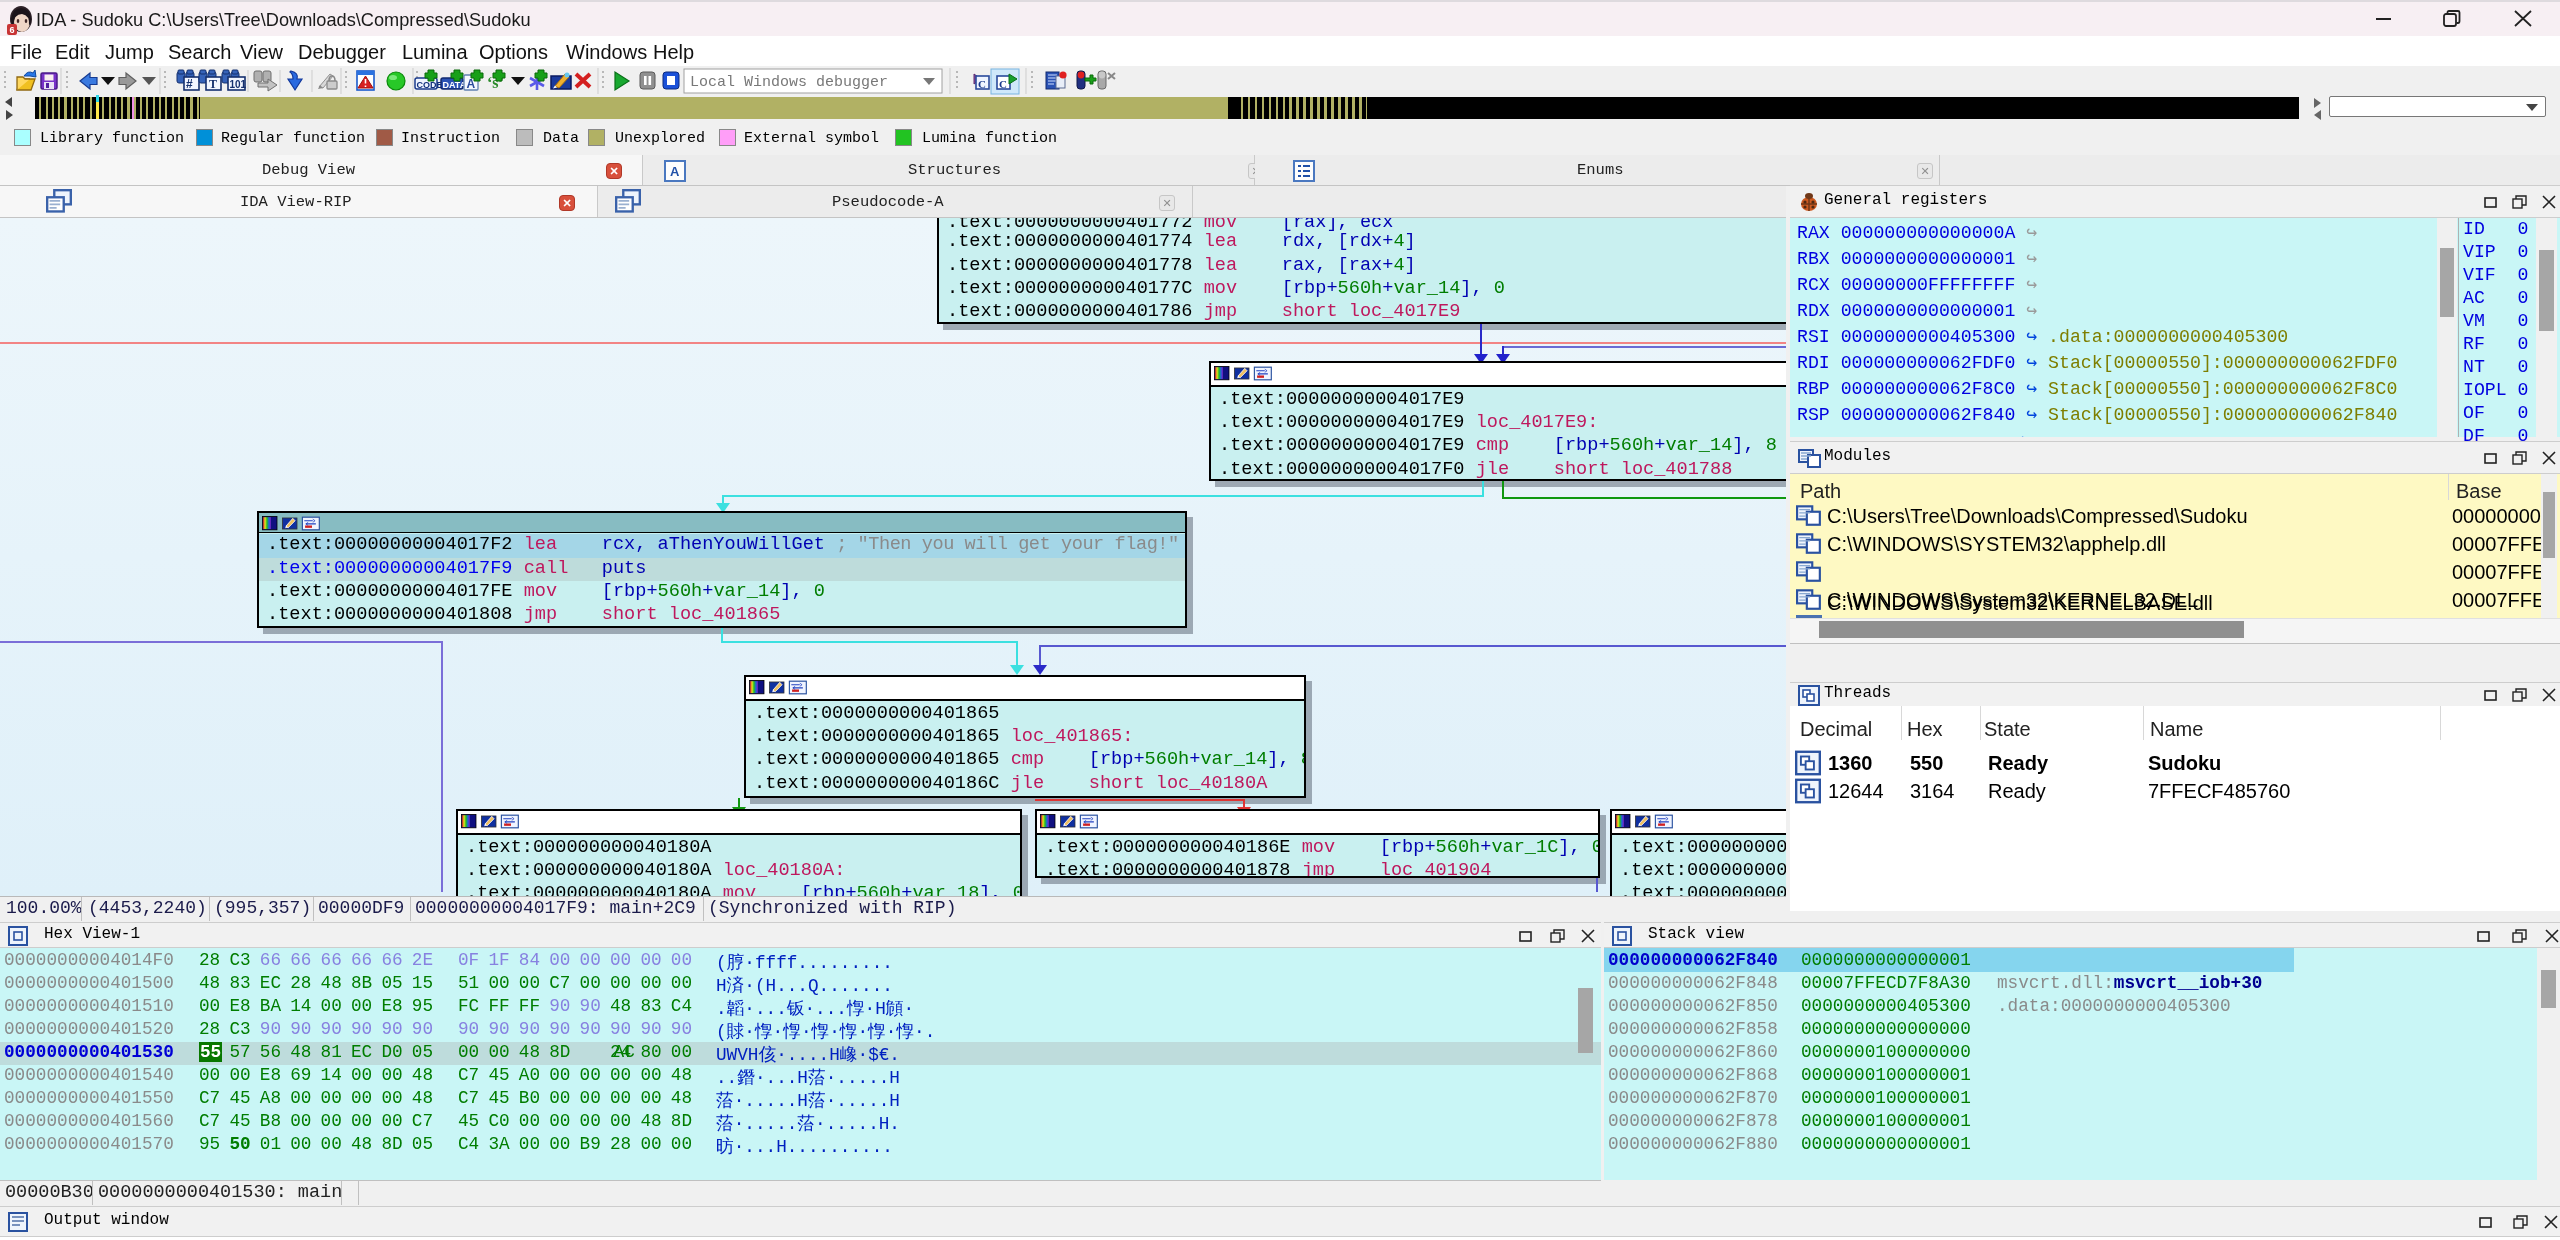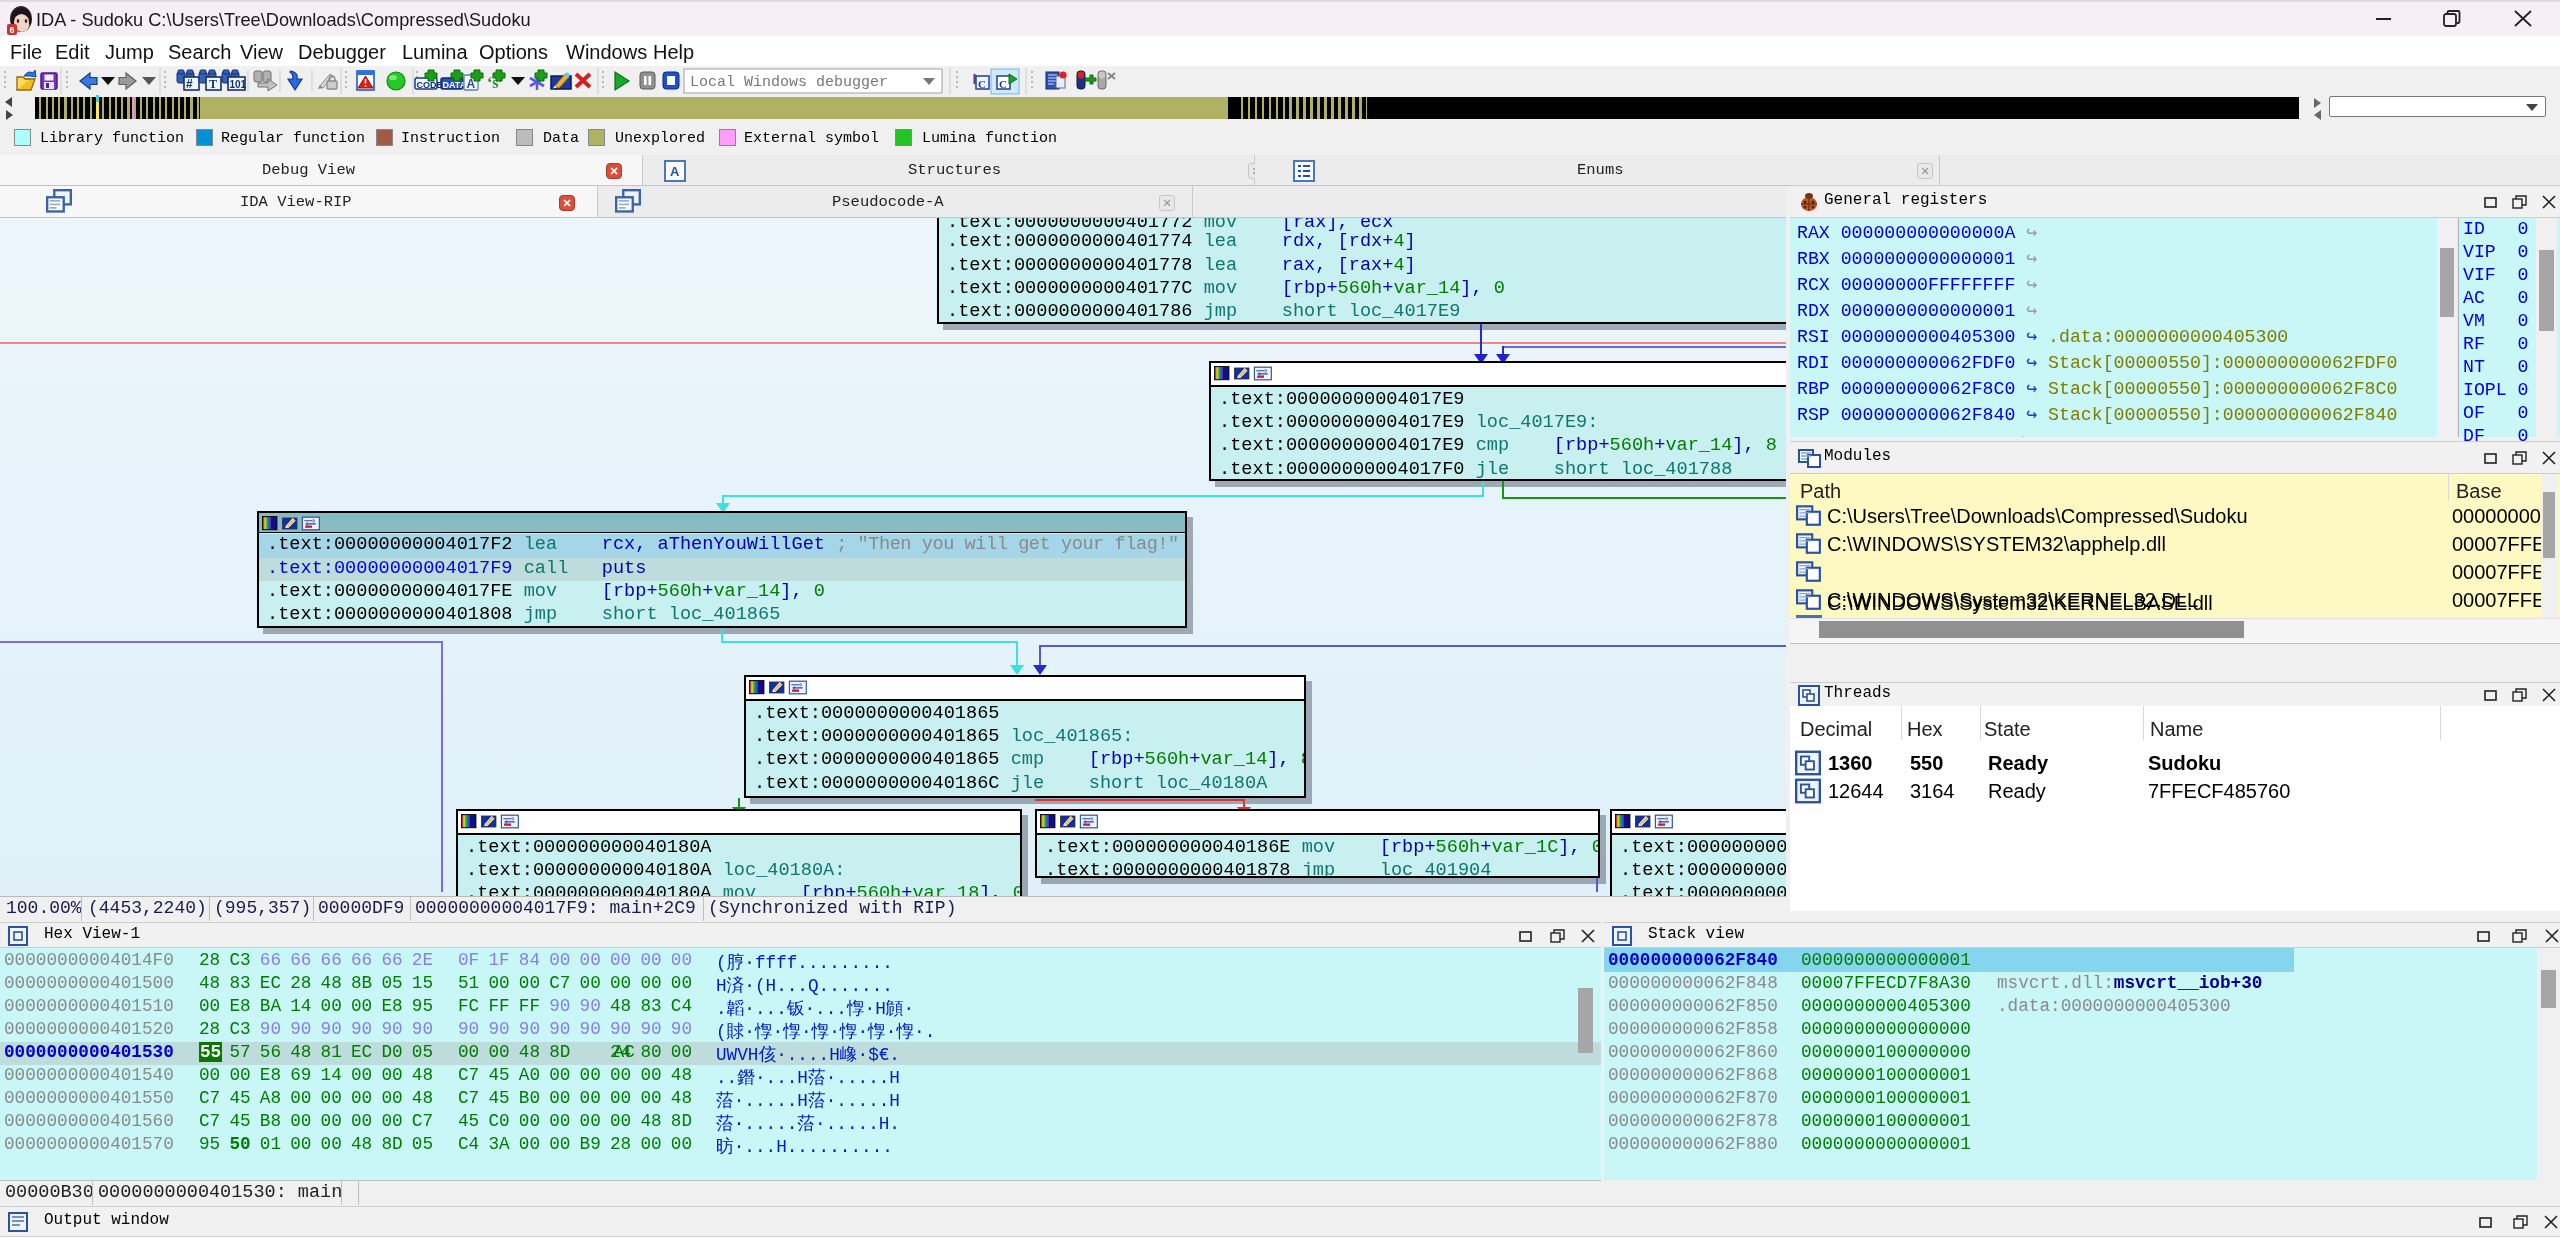--- a/index.html
+++ b/index.html
@@ -28,21 +28,21 @@
 .greyx { position:absolute; width:16px; height:16px; color:#8f8f8f; border:1px solid #c6c6c6; background:#e8e8e8; border-radius:3px; text-align:center; font-size:11px; line-height:15px;}
 
 
 #graph { left:0; top:218px; width:1786px; height:678px; overflow:hidden;
   background:linear-gradient(#edf6fb, #dff0f9); }
 .blk { position:absolute; background:#c9f0f0; border:2px solid #000; overflow:hidden;
   box-shadow:6px 6px 0px rgba(96,108,122,0.55); }
 .blk .tbar { position:absolute; left:0; top:0; right:0; height:24px; background:#fff; border-bottom:2px solid #000; }
 .crow { position:absolute; left:8px; font-family:"Liberation Mono",monospace; font-size:18.6px;
   white-space:pre; color:#000; }
-.cm { color:#0f766e; } .co { color:#0000b2; } .cg { color:#007d00; }
+.cm { color:#be185d; } .co { color:#0000b2; } .cg { color:#007d00; }
 .cgy { color:#8a8a8a; } .cb { color:#0000ee; }
 .edge { position:absolute; }
 .arrow-d { position:absolute; width:0; height:0; border-left:7px solid transparent; border-right:7px solid transparent; border-top:10px solid #2222cc; }
 
 #gstatus { left:0; top:896px; width:1790px; height:24px; background:#f0f0f0; border-top:1px solid #b9b9b9;
   font-family:"Liberation Mono",monospace; font-size:18px; color:#1b1b4b; }
 .gsep { position:absolute; top:0; height:24px; width:1px; background:#c0c0c0; }
 
 
 .ptitle { position:absolute; background:#f1f1f1; border-top:1px solid #cdcdcd; border-bottom:1px solid #cdcdcd; }

